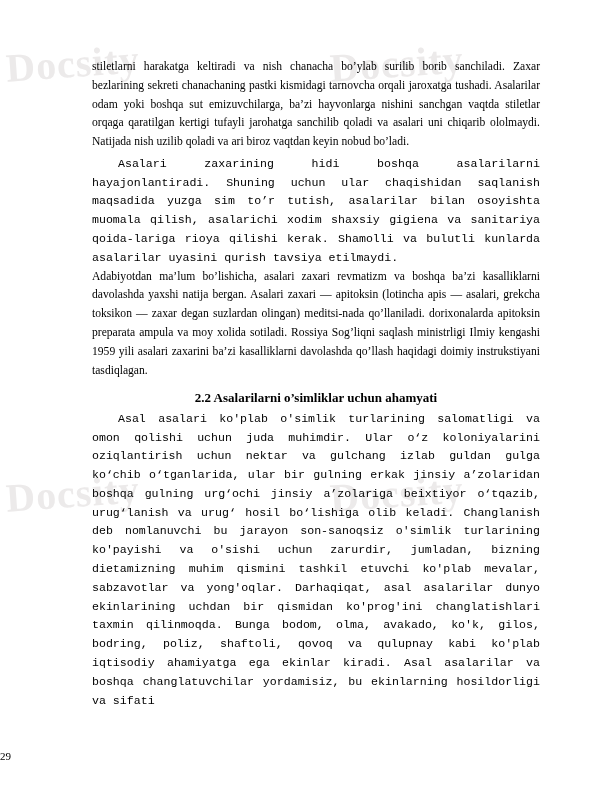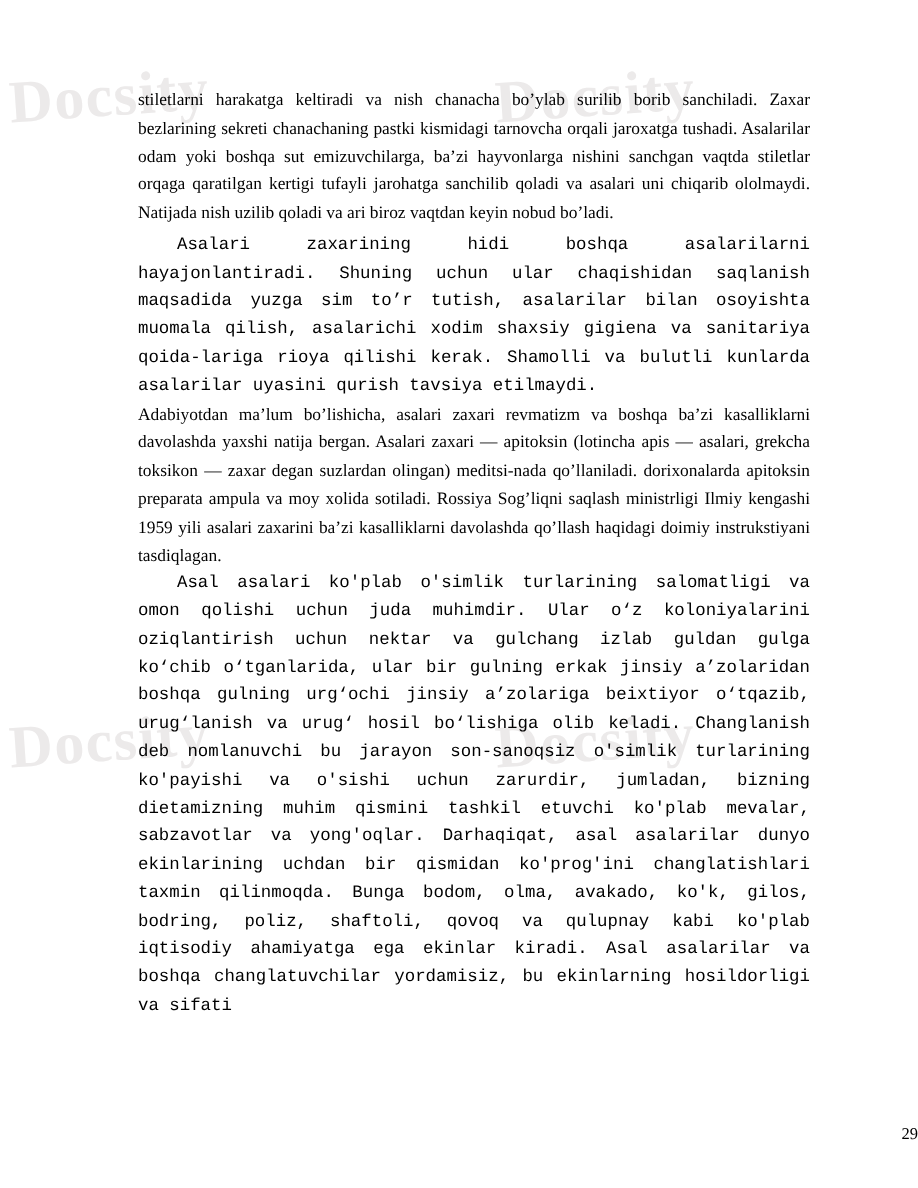--- a/index.html
+++ b/index.html
@@ -64,21 +64,21 @@
     line-height: 1.5;
   }
   .block-gap {
     height: 3px;
   }
   .footer-num {
     position: absolute;
     bottom: 30px;
     left: 0;
     width: 612px;
-    text-align: right;
+    text-align: left;
     font-size: 11px;
     font-family: "Liberation Serif", serif;
     color: #000;
     z-index: 3;
   }
 </style>
 </head>
 <body>
 
 <div class="watermark-layer">
@@ -89,19 +89,20 @@
 </div>
 
 <div class="page">
   <div class="content">
 
     <p>stiletlarni harakatga keltiradi va nish chanacha bo’ylab surilib borib sanchiladi. Zaxar bezlarining sekreti chanachaning pastki kismidagi tarnovcha orqali jaroxatga tushadi. Asalarilar odam yoki boshqa sut emizuvchilarga, ba’zi hayvonlarga nishini sanchgan vaqtda stiletlar orqaga qaratilgan kertigi tufayli jarohatga sanchilib qoladi va asalari uni chiqarib ololmaydi. Natijada nish uzilib qoladi va ari biroz vaqtdan keyin nobud bo’ladi.</p>
     <div class="block-gap"></div>
     <p class="indent">Asalari zaxarining hidi boshqa asalarilarni hayajonlantiradi. Shuning uchun ular chaqishidan saqlanish maqsadida yuzga sim to’r tutish, asalarilar bilan osoyishta muomala qilish, asalarichi xodim shaxsiy gigiena va sanitariya qoida-lariga rioya qilishi kerak. Shamolli va bulutli kunlarda asalarilar uyasini qurish tavsiya etilmaydi.</p>
     <p>Adabiyotdan ma’lum bo’lishicha, asalari zaxari revmatizm va boshqa ba’zi kasalliklarni davolashda yaxshi natija bergan. Asalari zaxari — apitoksin (lotincha apis — asalari, grekcha toksikon — zaxar degan suzlardan olingan) meditsi-nada qo’llaniladi. dorixonalarda apitoksin preparata ampula va moy xolida sotiladi. Rossiya Sog’liqni saqlash ministrligi Ilmiy kengashi 1959 yili asalari zaxarini ba’zi kasalliklarni davolashda qo’llash haqidagi doimiy instrukstiyani tasdiqlagan.</p>
 
+    <div class="section-heading">2.2 Asalarilarni o’simliklar uchun ahamyati</div>
 
     <p class="indent">Asal asalari ko'plab o'simlik turlarining salomatligi va omon qolishi uchun juda muhimdir. Ular o‘z koloniyalarini oziqlantirish uchun nektar va gulchang izlab guldan gulga ko‘chib o‘tganlarida, ular bir gulning erkak jinsiy a’zolaridan boshqa gulning urg‘ochi jinsiy a’zolariga beixtiyor o‘tqazib, urug‘lanish va urug‘ hosil bo‘lishiga olib keladi. Changlanish deb nomlanuvchi bu jarayon son-sanoqsiz o'simlik turlarining ko'payishi va o'sishi uchun zarurdir, jumladan, bizning dietamizning muhim qismini tashkil etuvchi ko'plab mevalar, sabzavotlar va yong'oqlar. Darhaqiqat, asal asalarilar dunyo ekinlarining uchdan bir qismidan ko'prog'ini changlatishlari taxmin qilinmoqda. Bunga bodom, olma, avakado, ko'k, gilos, bodring, poliz, shaftoli, qovoq va qulupnay kabi ko'plab iqtisodiy ahamiyatga ega ekinlar kiradi. Asal asalarilar va boshqa changlatuvchilar yordamisiz, bu ekinlarning hosildorligi va sifati</p>
 
   </div>
 </div>
 
 <div class="footer-num">29</div>
 
 </body></html>

